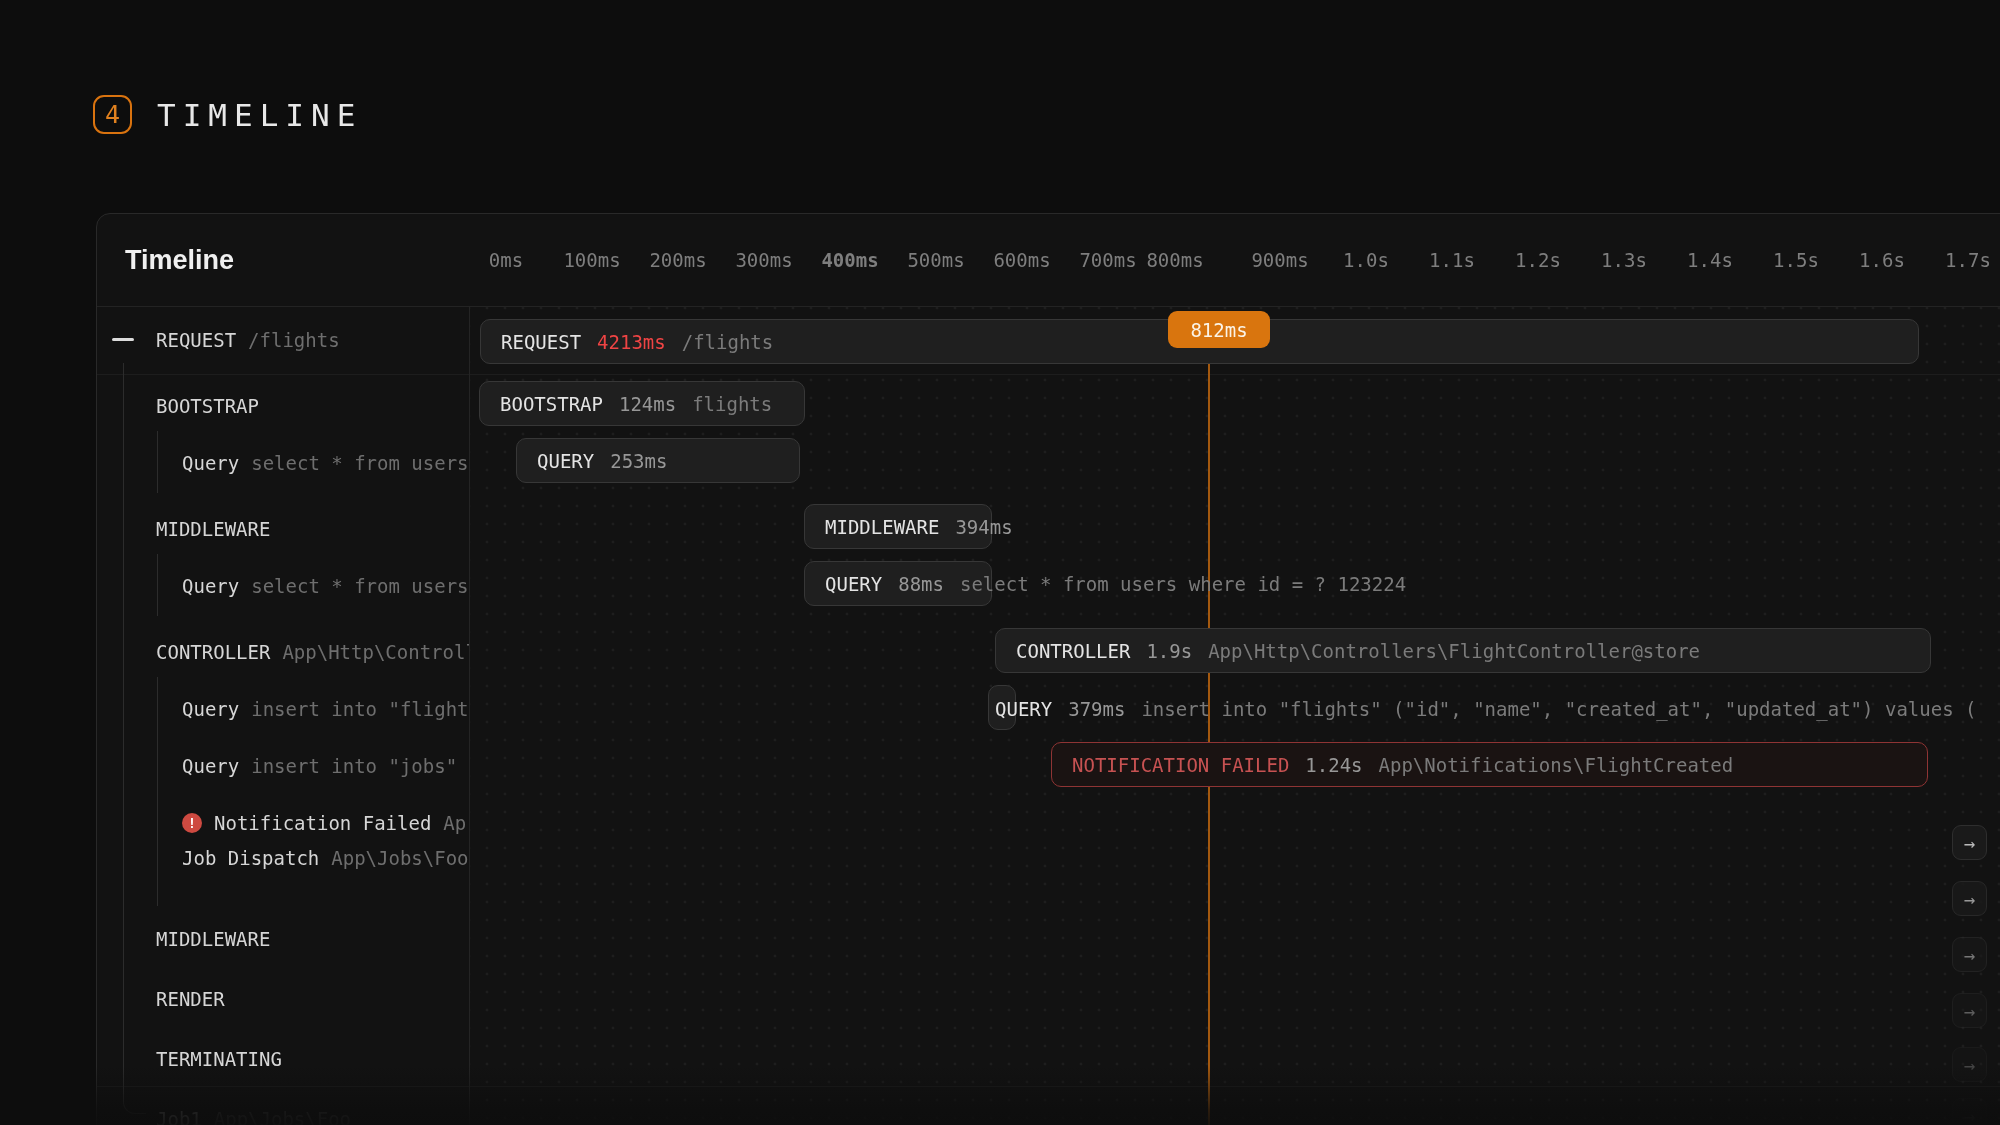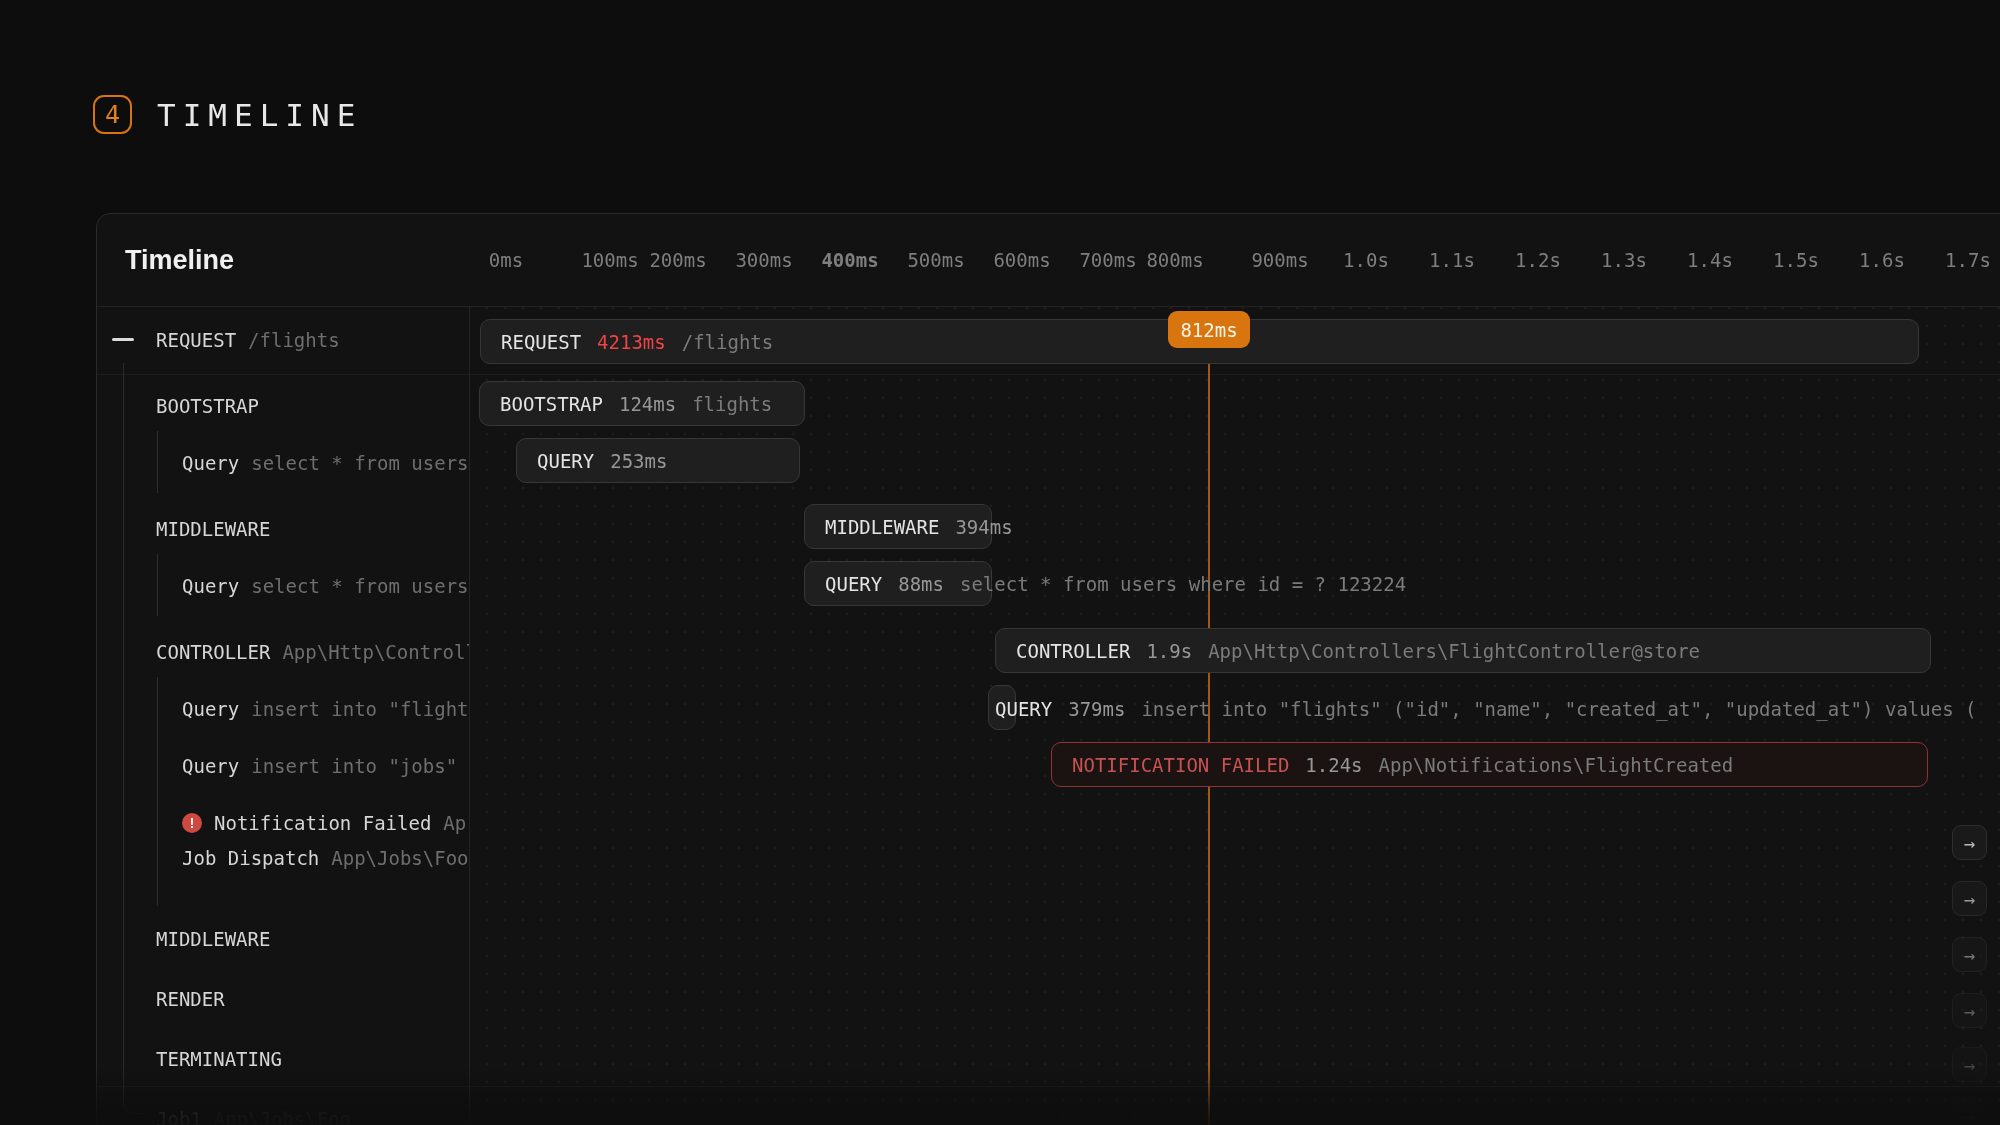--- a/index.html
+++ b/index.html
@@ -45,21 +45,21 @@
     font-size:14px;font-weight:bold;display:flex;align-items:center;justify-content:center;}
   .tree-vline{position:absolute;width:1px;background:#2c2c2c;}
   .tree-elbow{position:absolute;left:26px;top:788px;width:22px;height:19px;
     border-left:1px solid #2c2c2c;border-bottom:1px solid #2c2c2c;border-bottom-left-radius:12px;}
 
   
   .row-divider{position:absolute;left:0;right:0;height:1px;background:#1d1d1d;z-index:1;}
 
   
   .playhead-line{position:absolute;top:42px;bottom:0;width:2px;background:#a4590f;z-index:1;}
-  .playhead-badge{position:absolute;top:5px;width:82px;height:37px;background:#d9750e;border-radius:9px;
+  .playhead-badge{position:absolute;top:5px;width:102px;height:37px;background:#d9750e;border-radius:9px;
     color:#fbf3e6;font-size:19px;display:flex;align-items:center;justify-content:center;z-index:6;}
 
   
   .bar{position:absolute;height:45px;box-sizing:border-box;border-radius:10px;background:#1f1f1f;
     border:1px solid #373737;display:flex;align-items:center;padding:0 20px;z-index:3;white-space:nowrap;}
   .bar-label{display:flex;align-items:center;gap:16px;font-size:19px;}
   .bar-name{color:#e4e4e4;}
   .bar-dur{color:#979797;}
   .bar-dur.orange{color:#ef4444;}
   .bar-detail{color:#7b7b7b;}
@@ -80,21 +80,21 @@
 <body>
 
 <div class="step-badge">4</div>
 <div class="page-title">TIMELINE</div>
 
 <div class="panel">
   <div class="panel-header">
     <div class="panel-title">Timeline</div>
     <div class="axis">
         <span class="axis-label" style="left: 409px;">0ms</span>
-        <span class="axis-label" style="left: 513px;">100ms</span>
+        <span class="axis-label" style="left: 495px;">100ms</span>
         <span class="axis-label" style="left: 581px; text-align: center;">200ms</span>
         <span class="axis-label" style="left: 667px;">300ms</span>
         <span class="axis-label" style="left: 753px; font-weight: bold;">400ms</span>
         <span class="axis-label" style="left: 839px;">500ms</span>
         <span class="axis-label" style="left: 925px;">600ms</span>
         <span class="axis-label" style="left: 1011px;">700ms</span>
         <span class="axis-label" style="left: 1078px;">800ms</span>
         <span class="axis-label" style="left: 1183px;">900ms</span>
         <span class="axis-label" style="left: 1269px;">1.0s</span>
         <span class="axis-label" style="left: 1355px;">1.1s</span>

